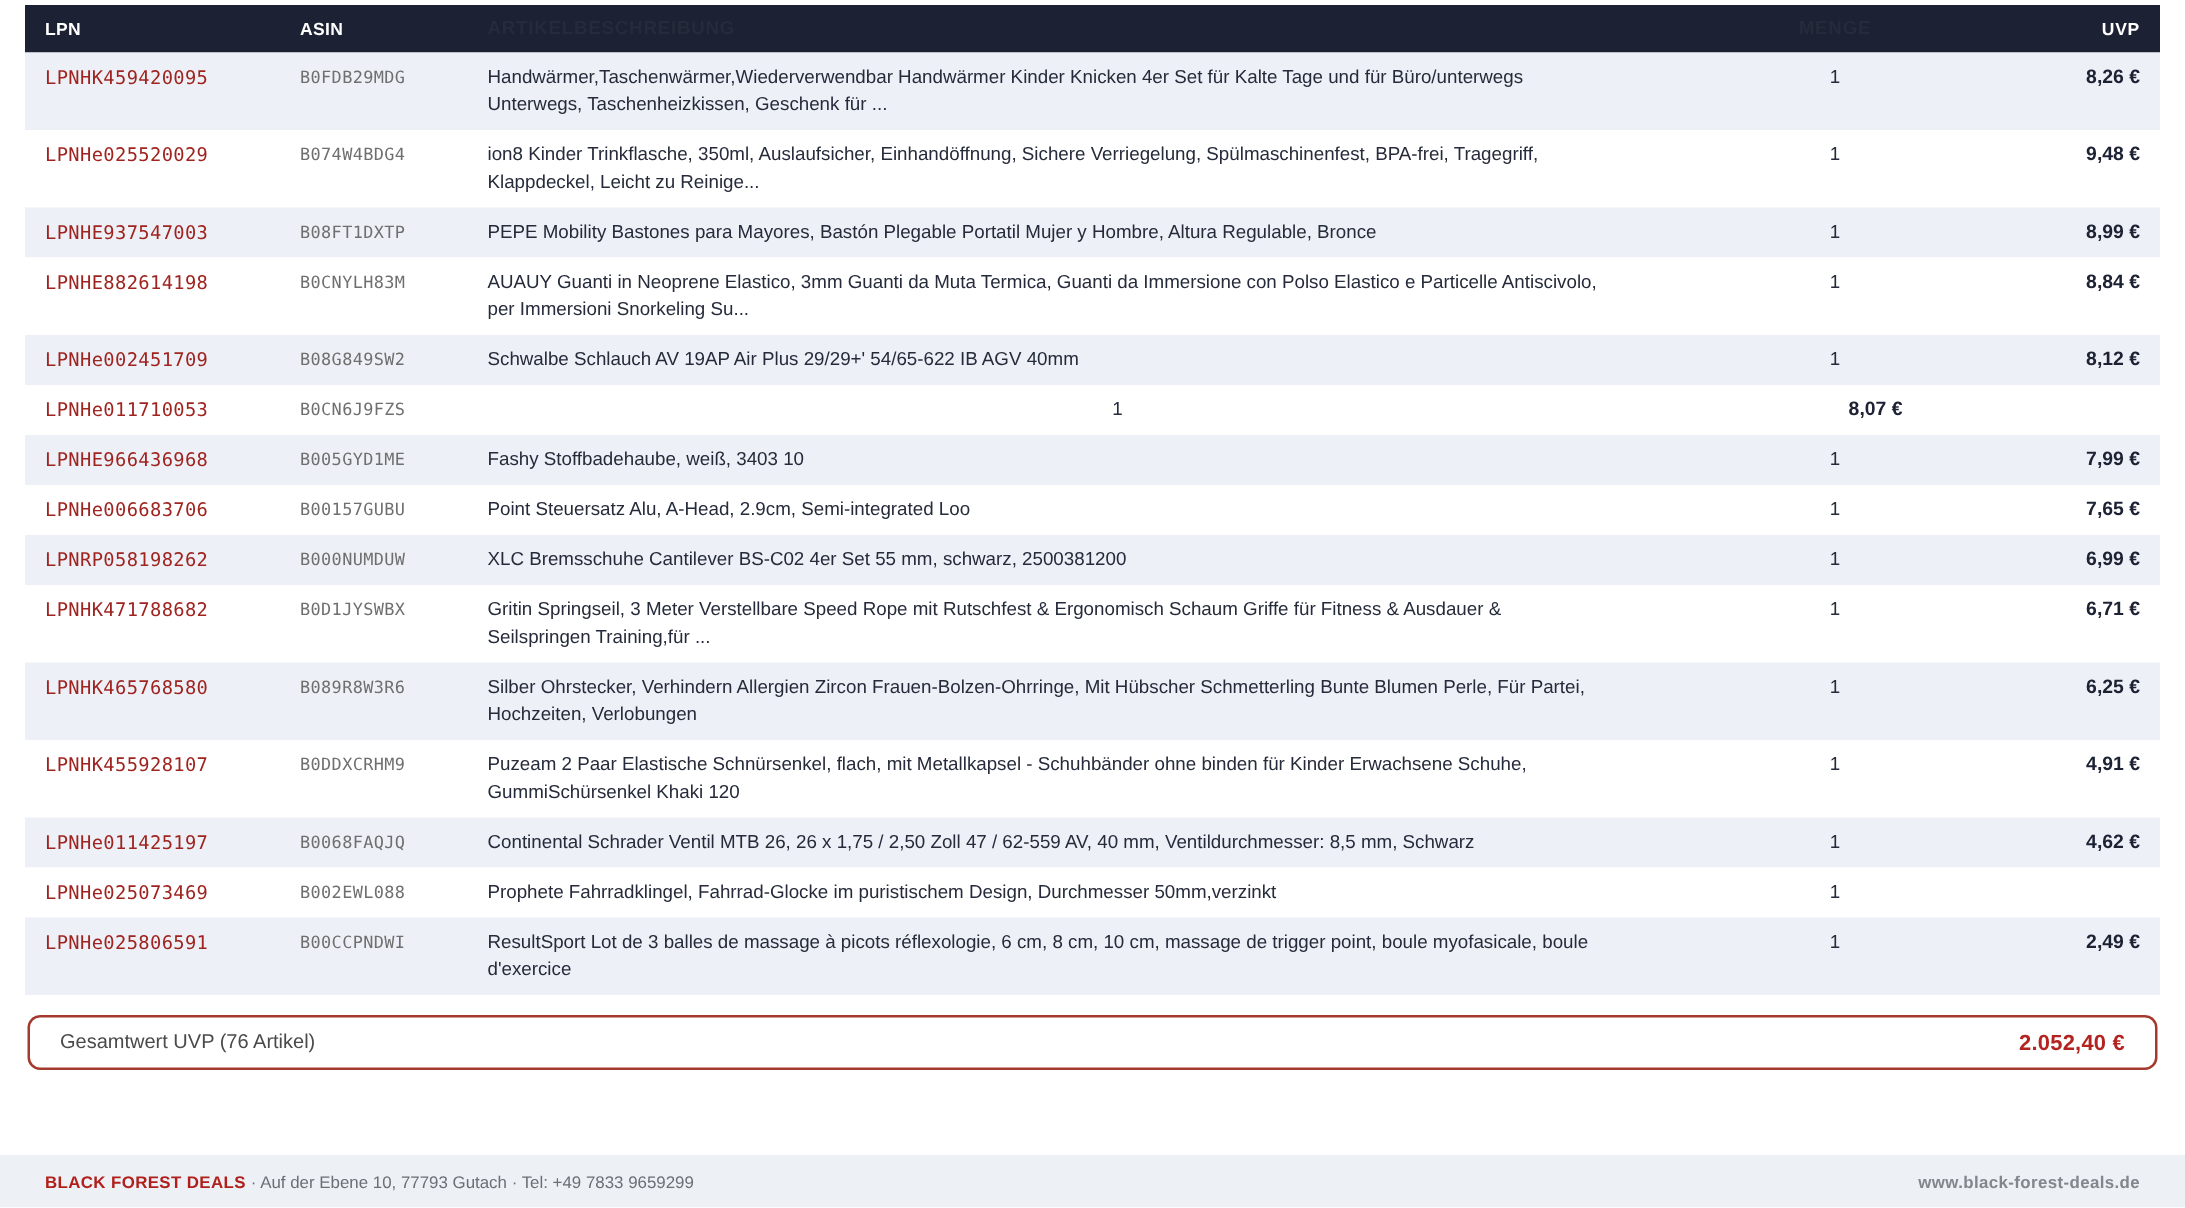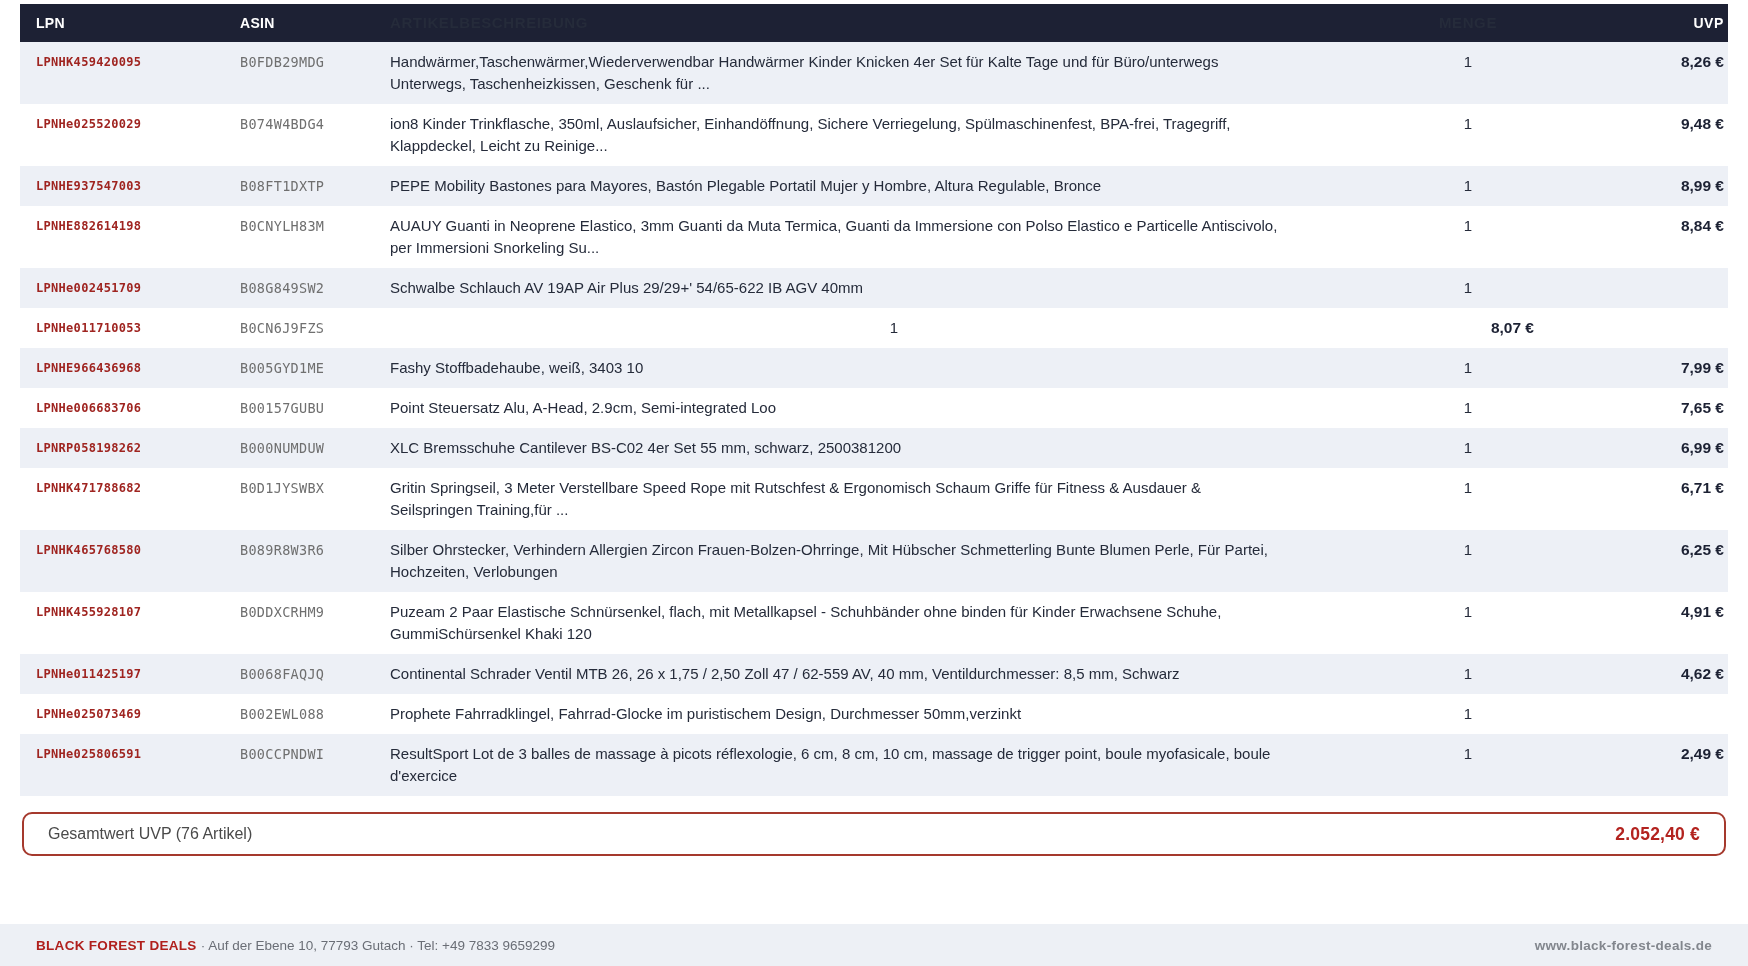--- a/index.html
+++ b/index.html
@@ -17,25 +17,25 @@
     background: #1d2134;
     color: #ffffff;
     font-weight: bold;
     font-size: 14px;
     letter-spacing: 0.6px;
     height: 38px;
     align-items: center;
   }
   .thead .cell { padding-top: 0; padding-bottom: 0; }
   .cell { padding: 9px 0; line-height: 22px; }
-  .cell.lpn  { padding-left: 16px; font-family: "DejaVu Sans Mono", monospace; font-size: 12px; font-weight: bold; color: #9f2420; letter-spacing: 0.3px; }
+  .cell.lpn  { padding-left: 16px; font-family: "DejaVu Sans Mono", monospace; font-size: 15px; font-weight: normal; color: #9f2420; letter-spacing: 0.3px; }
   .cell.asin { font-family: "DejaVu Sans Mono", monospace; font-size: 13.5px; color: #6f6f6f; letter-spacing: 0.3px; }
   .cell.desc { font-size: 15px; color: #252b3a; padding-right: 120px; }
   .cell.menge { text-align: center; font-size: 15px; color: #252b3a; }
-  .cell.uvp  { text-align: right; padding-right: 4px; font-size: 15.5px; font-weight: bold; color: #1c2133; }
+  .cell.uvp  { text-align: right; padding-right: 16px; font-size: 15.5px; font-weight: bold; color: #1c2133; }
   .thead .cell.lpn, .thead .cell.asin { font-family: "Liberation Sans", sans-serif; font-size: 14px; font-weight: bold; color: #ffffff; }
   .thead .cell.uvp { font-size: 14px; color: #ffffff; }
   #rows .row:nth-child(odd)  { background: #edf0f6; }
   #rows .row:nth-child(even) { background: #ffffff; }
 
   .summary {
     margin: 16px 22px 0 22px;
     height: 44px;
     border: 2px solid #a5392d;
     border-radius: 10px;
@@ -107,20 +107,21 @@
     <div class="cell desc">AUAUY Guanti in Neoprene Elastico, 3mm Guanti da Muta Termica, Guanti da Immersione con Polso Elastico e Particelle Antiscivolo, per Immersioni Snorkeling Su...</div>
     <div class="cell menge">1</div>
     <div class="cell uvp">8,84 €</div>
   </div>
 
   <div class="row">
     <div class="cell lpn">LPNHe002451709</div>
     <div class="cell asin">B08G849SW2</div>
     <div class="cell desc">Schwalbe Schlauch AV 19AP Air Plus 29/29+' 54/65-622 IB AGV 40mm</div>
     <div class="cell menge">1</div>
+    <div class="cell uvp">8,12 €</div>
   </div>
 
   <div class="row">
     <div class="cell lpn">LPNHe011710053</div>
     <div class="cell asin">B0CN6J9FZS</div>
     <div class="cell menge">1</div>
     <div class="cell uvp">8,07 €</div>
   </div>
 
   <div class="row">

